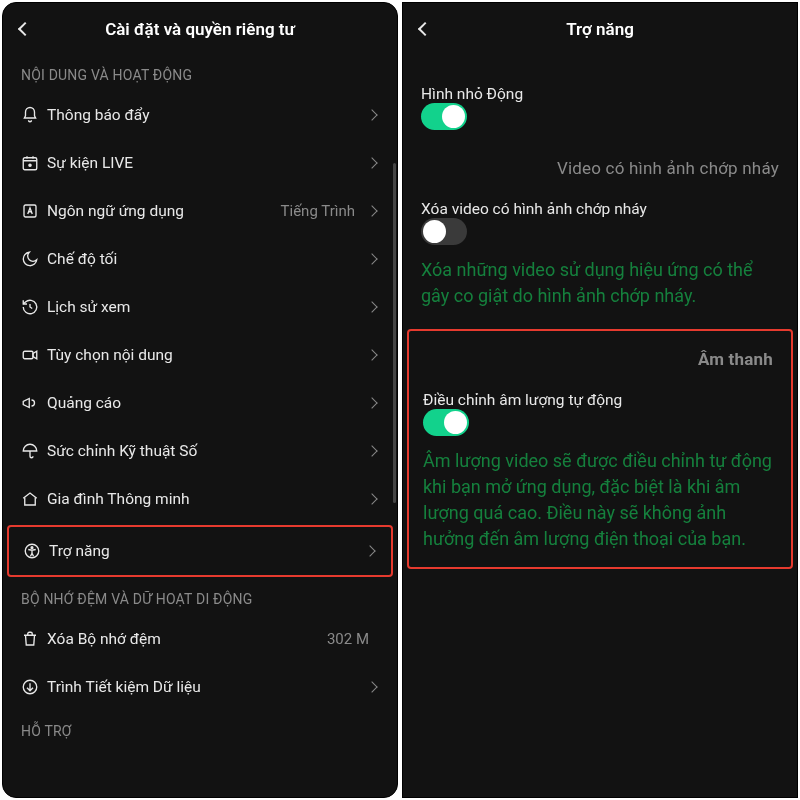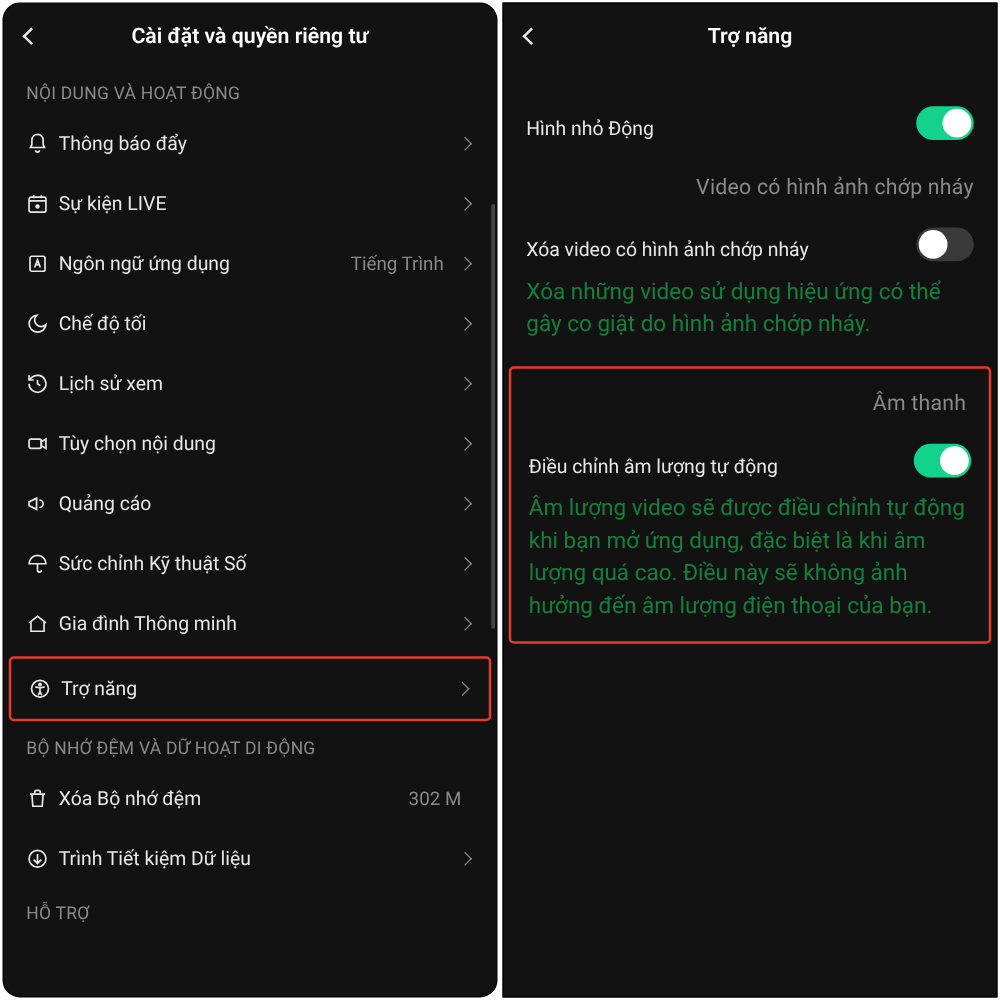--- a/index.html
+++ b/index.html
@@ -102,38 +102,39 @@
     align-items: center;
     justify-content: center;
   }
   .highlight-box {
     border: 2px solid #e63a2e;
     border-radius: 4px;
     margin: 2px 4px;
     padding: 2px 0;
   }
   .highlight-box .list-item { padding: 12px 14px; }
-  .highlight-box .section-header.sub { padding-left: 32px; }
-  .highlight-box .switch-row { padding-left: 14px; padding-right: 14px; gap: 12px; }
+  .highlight-box .section-header.sub { padding-left: 32px; font-weight: bold; }
+  .highlight-box .switch-row { padding-left: 14px; padding-right: 14px; }
   .highlight-box .desc { padding-left: 14px; padding-right: 14px; }
   .scrollbar {
     position: absolute;
     right: 1px;
     top: 160px;
     width: 3px;
     height: 340px;
     background: #454545;
     border-radius: 2px;
   }
   
   .switch-row {
     display: flex;
-    align-items: flex-end;
+    align-items: flex-start;
     padding: 12px 18px;
     cursor: pointer;
+    flex-direction: column;
   }
   .switch-row .label {
     flex: 1;
     font-size: 15.5px;
     color: #e8e8e8;
   }
   .toggle {
     width: 46px;
     height: 27px;
     border-radius: 14px;

